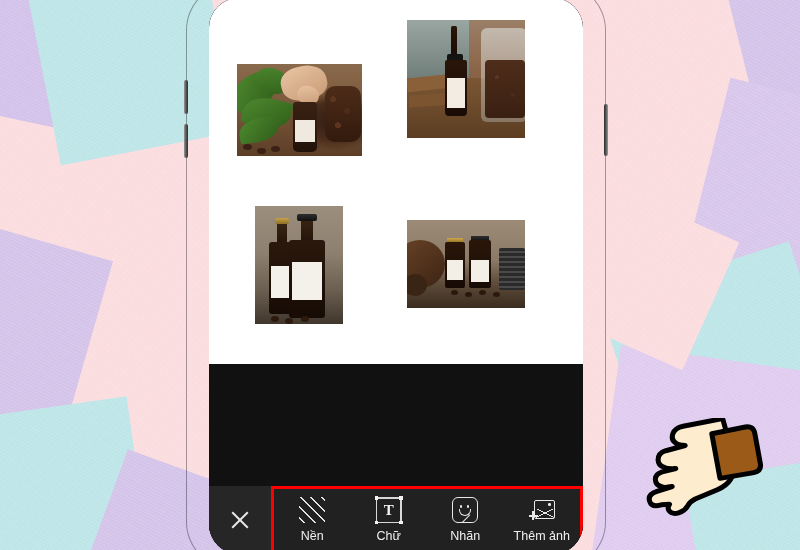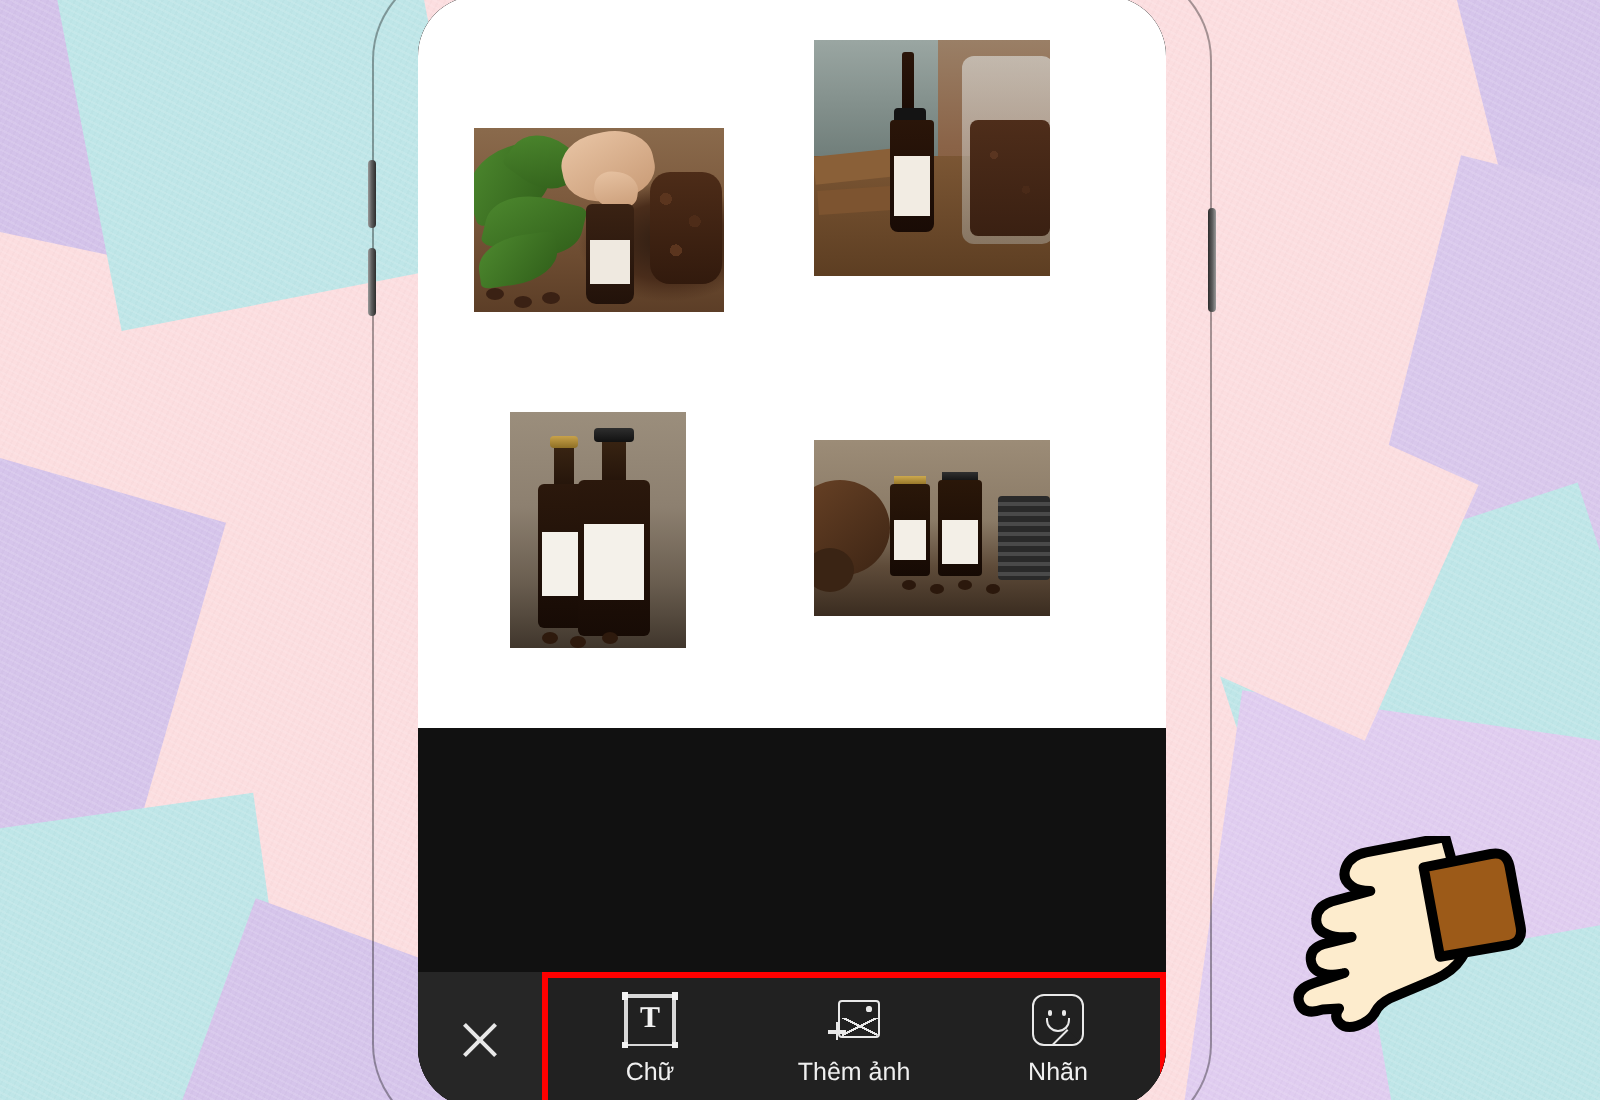--- a/index.html
+++ b/index.html
@@ -282,55 +282,59 @@
 
         <div id="toolbar">
 
           <div id="close-wrap">
             <div id="close-x"></div>
           </div>
 
           <div id="tools">
 
 
+            <div class="tool">
+              <span class="glyph g-hatch"></span>
+              <span class="tlabel">Nền</span>
+            </div>
 
             <div class="tool">
               <span class="glyph g-text">
                 <i class="br bl-l"></i>
                   <i class="br bl-r"></i>
                   <i class="br bl-t"></i>
                   <i class="br bl-b"></i>
                 <i class="cor" style="left:-1px;top:-1px;"></i>
                 <i class="cor" style="right:-1px;top:-1px;"></i>
                 <i class="cor" style="left:-1px;bottom:-1px;"></i>
                 <i class="cor" style="right:-1px;bottom:-1px;"></i>
                 <span class="tt">T</span>
               </span>
               <span class="tlabel">Chữ</span>
             </div>
 
             <div class="tool">
+              <span class="glyph g-sticker">
+                <i class="eye e1"></i>
+                  <i class="eye e2"></i>
+                <i class="smile"></i>
+                <i class="fold"></i>
+              </span>
+              <span class="tlabel">Nhãn</span>
+            </div>
+
+            <div class="tool">
               <span class="glyph g-addimg">
                 <i class="frame">
                     <i class="mtn"></i>
                     <i class="sun"></i>
                   </i>
                 <i class="plus"></i>
               </span>
               <span class="tlabel">Thêm ảnh</span>
-            </div>
-
-            <div class="tool">
-              <span class="glyph g-sticker">
-                <i class="eye e1"></i>
-                  <i class="eye e2"></i>
-                <i class="smile"></i>
-                <i class="fold"></i>
-              </span>
-              <span class="tlabel">Nhãn</span>
             </div>
 
           </div>
         </div>
 
       </div>
     </div>
   </div>
 
   <div id="hand">

